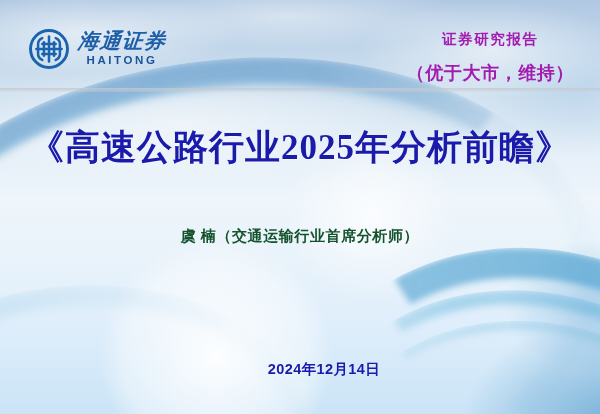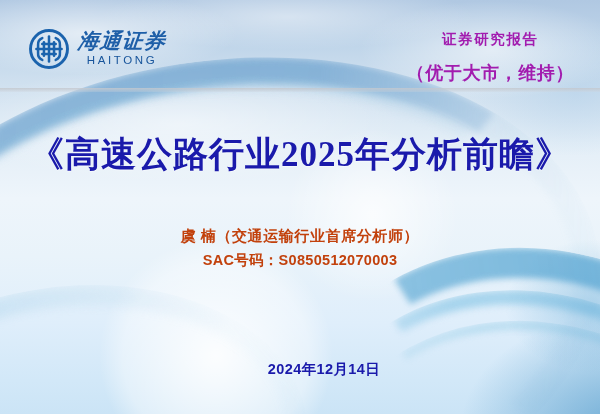--- a/index.html
+++ b/index.html
@@ -204,21 +204,21 @@
     font-weight: bold;
     font-style: italic;
     color: #1e5fa8;
     letter-spacing: 1px;
     white-space: nowrap;
     transform: skewX(-6deg);
   }
   .logo-en {
     font-family: "Liberation Sans", sans-serif;
     font-size: 11.5px;
-    font-weight: normal;
+    font-weight: bold;
     color: #17549b;
     letter-spacing: 2.6px;
     margin-top: 3px;
   }
 
   .header-right {
     position: absolute;
     right: 26px;
     top: 30px;
     text-align: center;
@@ -240,41 +240,40 @@
     white-space: nowrap;
   }
 
   
   .title-wrap {
     position: absolute;
     left: 0;
     right: 0;
     top: 124px;
     text-align: center;
-    margin-top: 7px;
   }
   .main-title {
     display: inline-block;
     font-family: "Liberation Serif", "DejaVu Serif", serif;
     font-size: 35px;
     font-weight: bold;
     color: #1a1aab;
     letter-spacing: 1px;
     white-space: nowrap;
     text-shadow: 0 1px 1px rgba(255,255,255,0.55);
   }
 
   
   .analysts {
     position: absolute;
     left: 0;
     right: 0;
     top: 225px;
     text-align: center;
-    color: #c2410c;
+    color: #14532d;
   }
   .analyst-name {
     font-family: "Liberation Serif", "DejaVu Serif", serif;
     font-size: 15px;
     font-weight: bold;
     letter-spacing: 0.6px;
     line-height: 1.58;
     white-space: nowrap;
   }
   .analyst-sac {
@@ -350,19 +349,18 @@
     </div>
   </div>
   <div class="header-rule"></div>
 
   <div class="title-wrap">
     <span class="main-title">《高速公路行业2025年分析前瞻》</span>
   </div>
 
   <div class="analysts">
     <div class="analyst-name">虞 楠（交通运输行业首席分析师）</div>
-    <div class="analyst-sac">SAC号码：S0850512070003</div>
     <div class="sac-row-gap"></div>
   </div>
 
   <div class="date-line">2024年12月14日</div>
 
 </div>
 
 </body></html>

